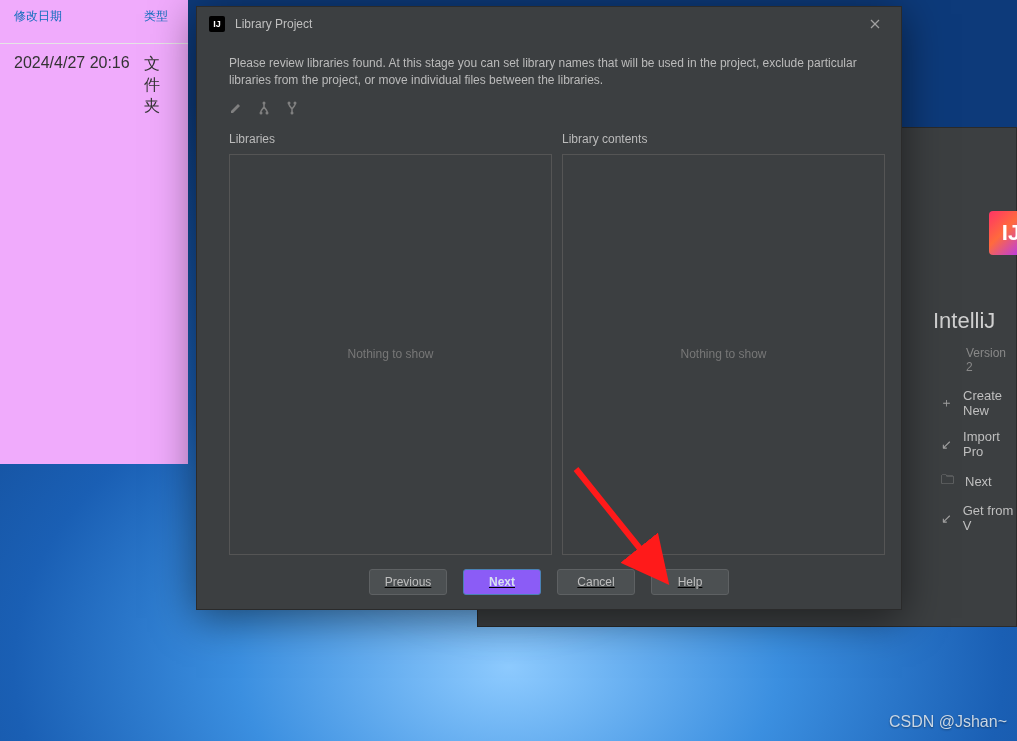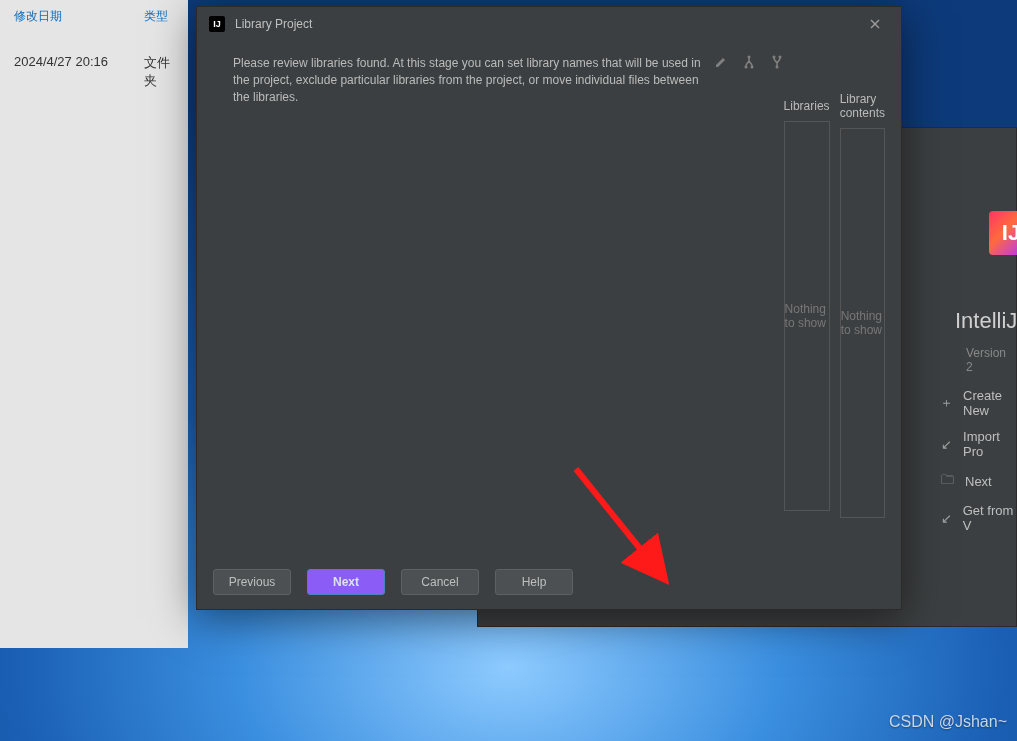--- a/index.html
+++ b/index.html
@@ -22,37 +22,37 @@
   left: 50%; bottom: 40px;
   transform: translateX(-50%);
   width: 600px; height: 600px;
   background:
     radial-gradient(circle at 50% 50%, rgba(255,255,255,0.9) 0%, rgba(173,216,255,0.6) 15%, rgba(80,150,230,0.3) 35%, transparent 55%);
   filter: blur(20px);
 }
 .explorer {
   position: absolute;
   left: 0; top: 0;
-  width: 188px; height: 648px;
-  background: #e5e5e5;
+  width: 188px; height: 464px;
+  background: #f0abfc;
 }
 .explorer-header {
   height: 44px;
   border-bottom: 1px solid #e5e5e5;
   display: flex; align-items: flex-start;
   padding: 8px 14px 0 14px;
   color: #0f6cbd;
   font-size: 12px;
 }
 .explorer-header span:first-child { flex: 0 0 130px; }
 .explorer-row {
   display: flex;
   padding: 10px 14px;
   color: #333;
-  font-size: 13px;
+  font-size: 16px;
 }
 .explorer-row span:first-child { flex: 0 0 130px; }
 
 .welcome {
   position: absolute;
   left: 477px; top: 127px;
   width: 540px; height: 500px;
   background: #3c3f41;
   border: 1px solid #2b2b2b;
   color: #bbb;
@@ -69,21 +69,20 @@
   display: flex; align-items: center; justify-content: center;
   color: #fff; font-weight: 900; font-size: 22px;
   border-radius: 4px;
 }
 .welcome-title {
   position: absolute;
   left: 455px; top: 180px;
   color: #d0d0d0;
   font-size: 22px;
   font-weight: 300;
-  margin-left: 22px;
 }
 .welcome-version {
   position: absolute;
   left: 488px; top: 218px;
   color: #888;
   font-size: 12px;
 }
 .welcome-menu {
   position: absolute;
   left: 462px; top: 260px;
@@ -127,64 +126,64 @@
 .titlebar-title { flex: 1; }
 .titlebar-close {
   width: 28px; height: 24px;
   display: flex; align-items: center; justify-content: center;
   color: #a0a0a0;
   cursor: pointer;
   font-size: 10px;
 }
 .dialog-body {
   flex: 1;
-  padding: 14px 16px 0 16px;
-  display: flex; flex-direction: row; margin-left: 20px;
+  padding: 14px 16px 0 32px;
+  display: flex; flex-direction: column;
 }
 .instructions {
   color: #bbbbbb;
   font-size: 12px;
   line-height: 1.4;
   margin-bottom: 12px;
 }
 .toolbar {
   display: flex; gap: 14px;
   margin-bottom: 14px;
 }
 .toolbar-btn {
   color: #808080;
   font-size: 14px;
   cursor: pointer;
 }
 .panels {
   flex: 1;
   display: flex;
   gap: 10px;
-  align-items: center;
 }
 .panel {
   flex: 1;
   display: flex; flex-direction: column;
 }
 .panel-label {
   color: #bbbbbb;
   font-size: 12px;
   margin-bottom: 8px;
 }
 .panel-box {
   flex: 1;
   border: 1px solid #555555;
   display: flex; align-items: center; justify-content: center;
   color: #777777;
   font-size: 12px;
   min-height: 390px;
 }
 .button-row {
-  display: flex; justify-content: flex-start; gap: 16px;
+  display: flex; justify-content: center; gap: 16px;
   padding: 14px 16px 14px;
+  text-decoration: underline;
 }
 .btn {
   min-width: 78px; height: 26px;
   background: #4c5052;
   border: 1px solid #5e6163;
   color: #bfbfbf;
   font-size: 12px;
   cursor: pointer;
   border-radius: 3px;
 }

